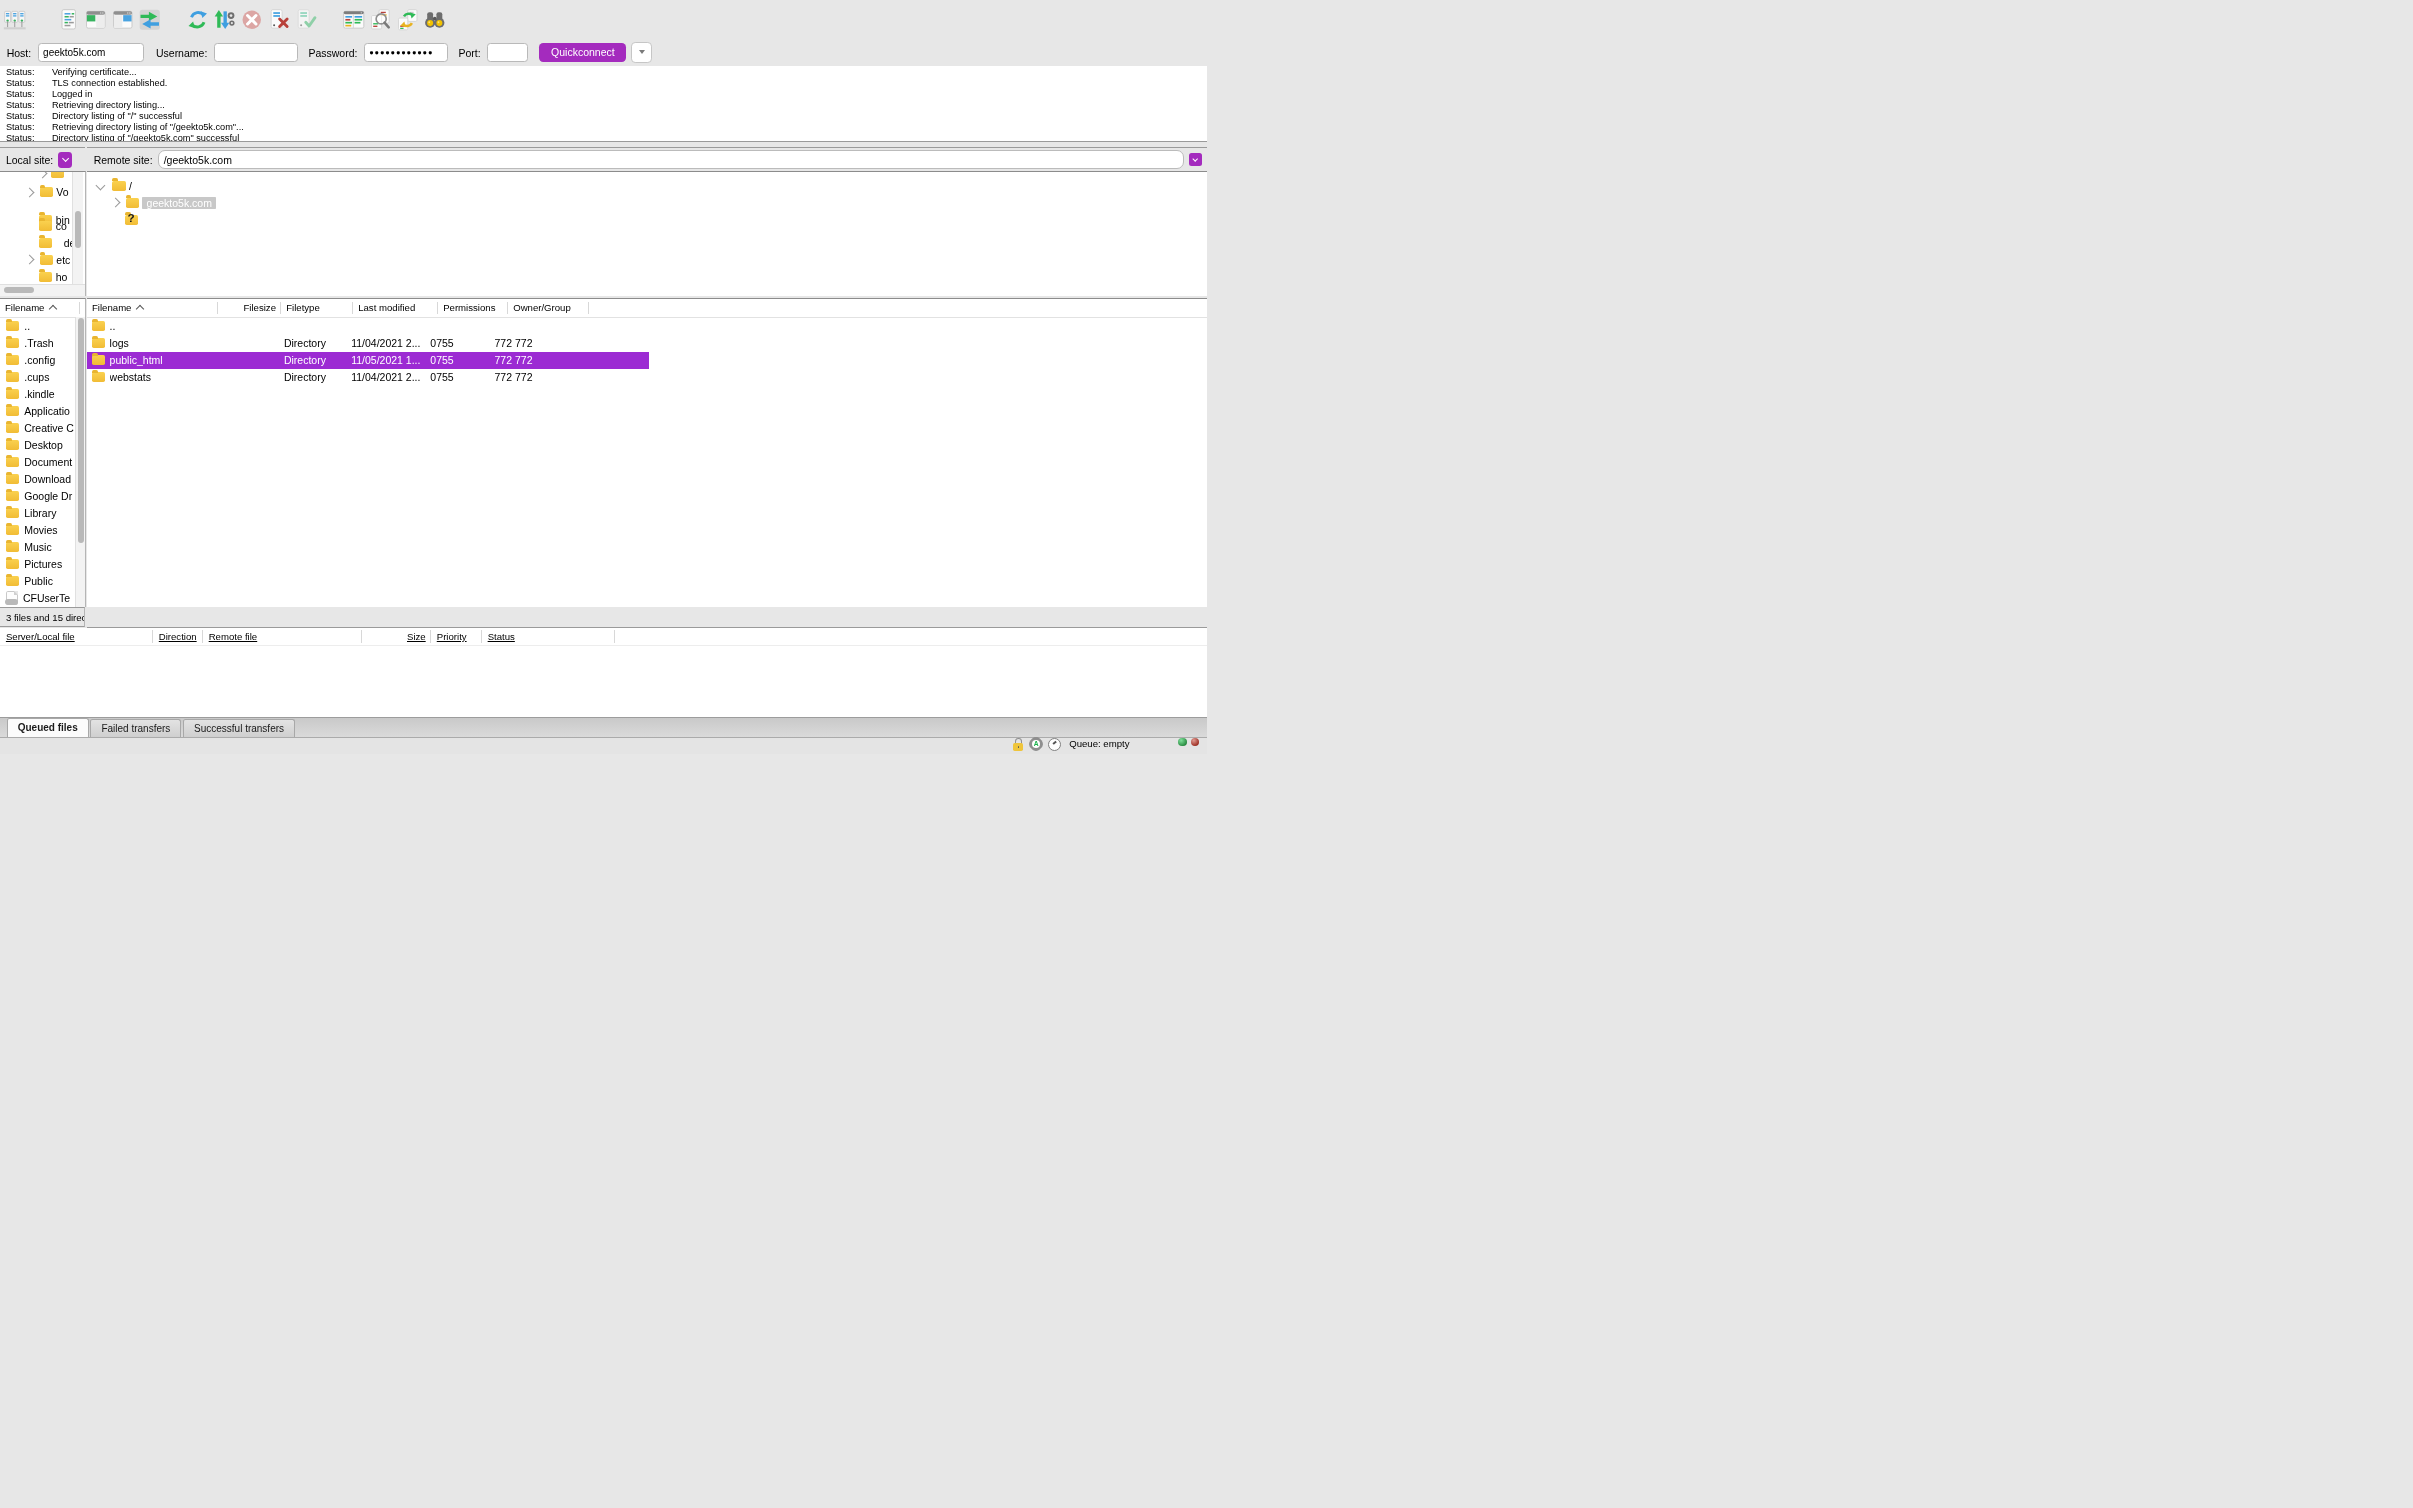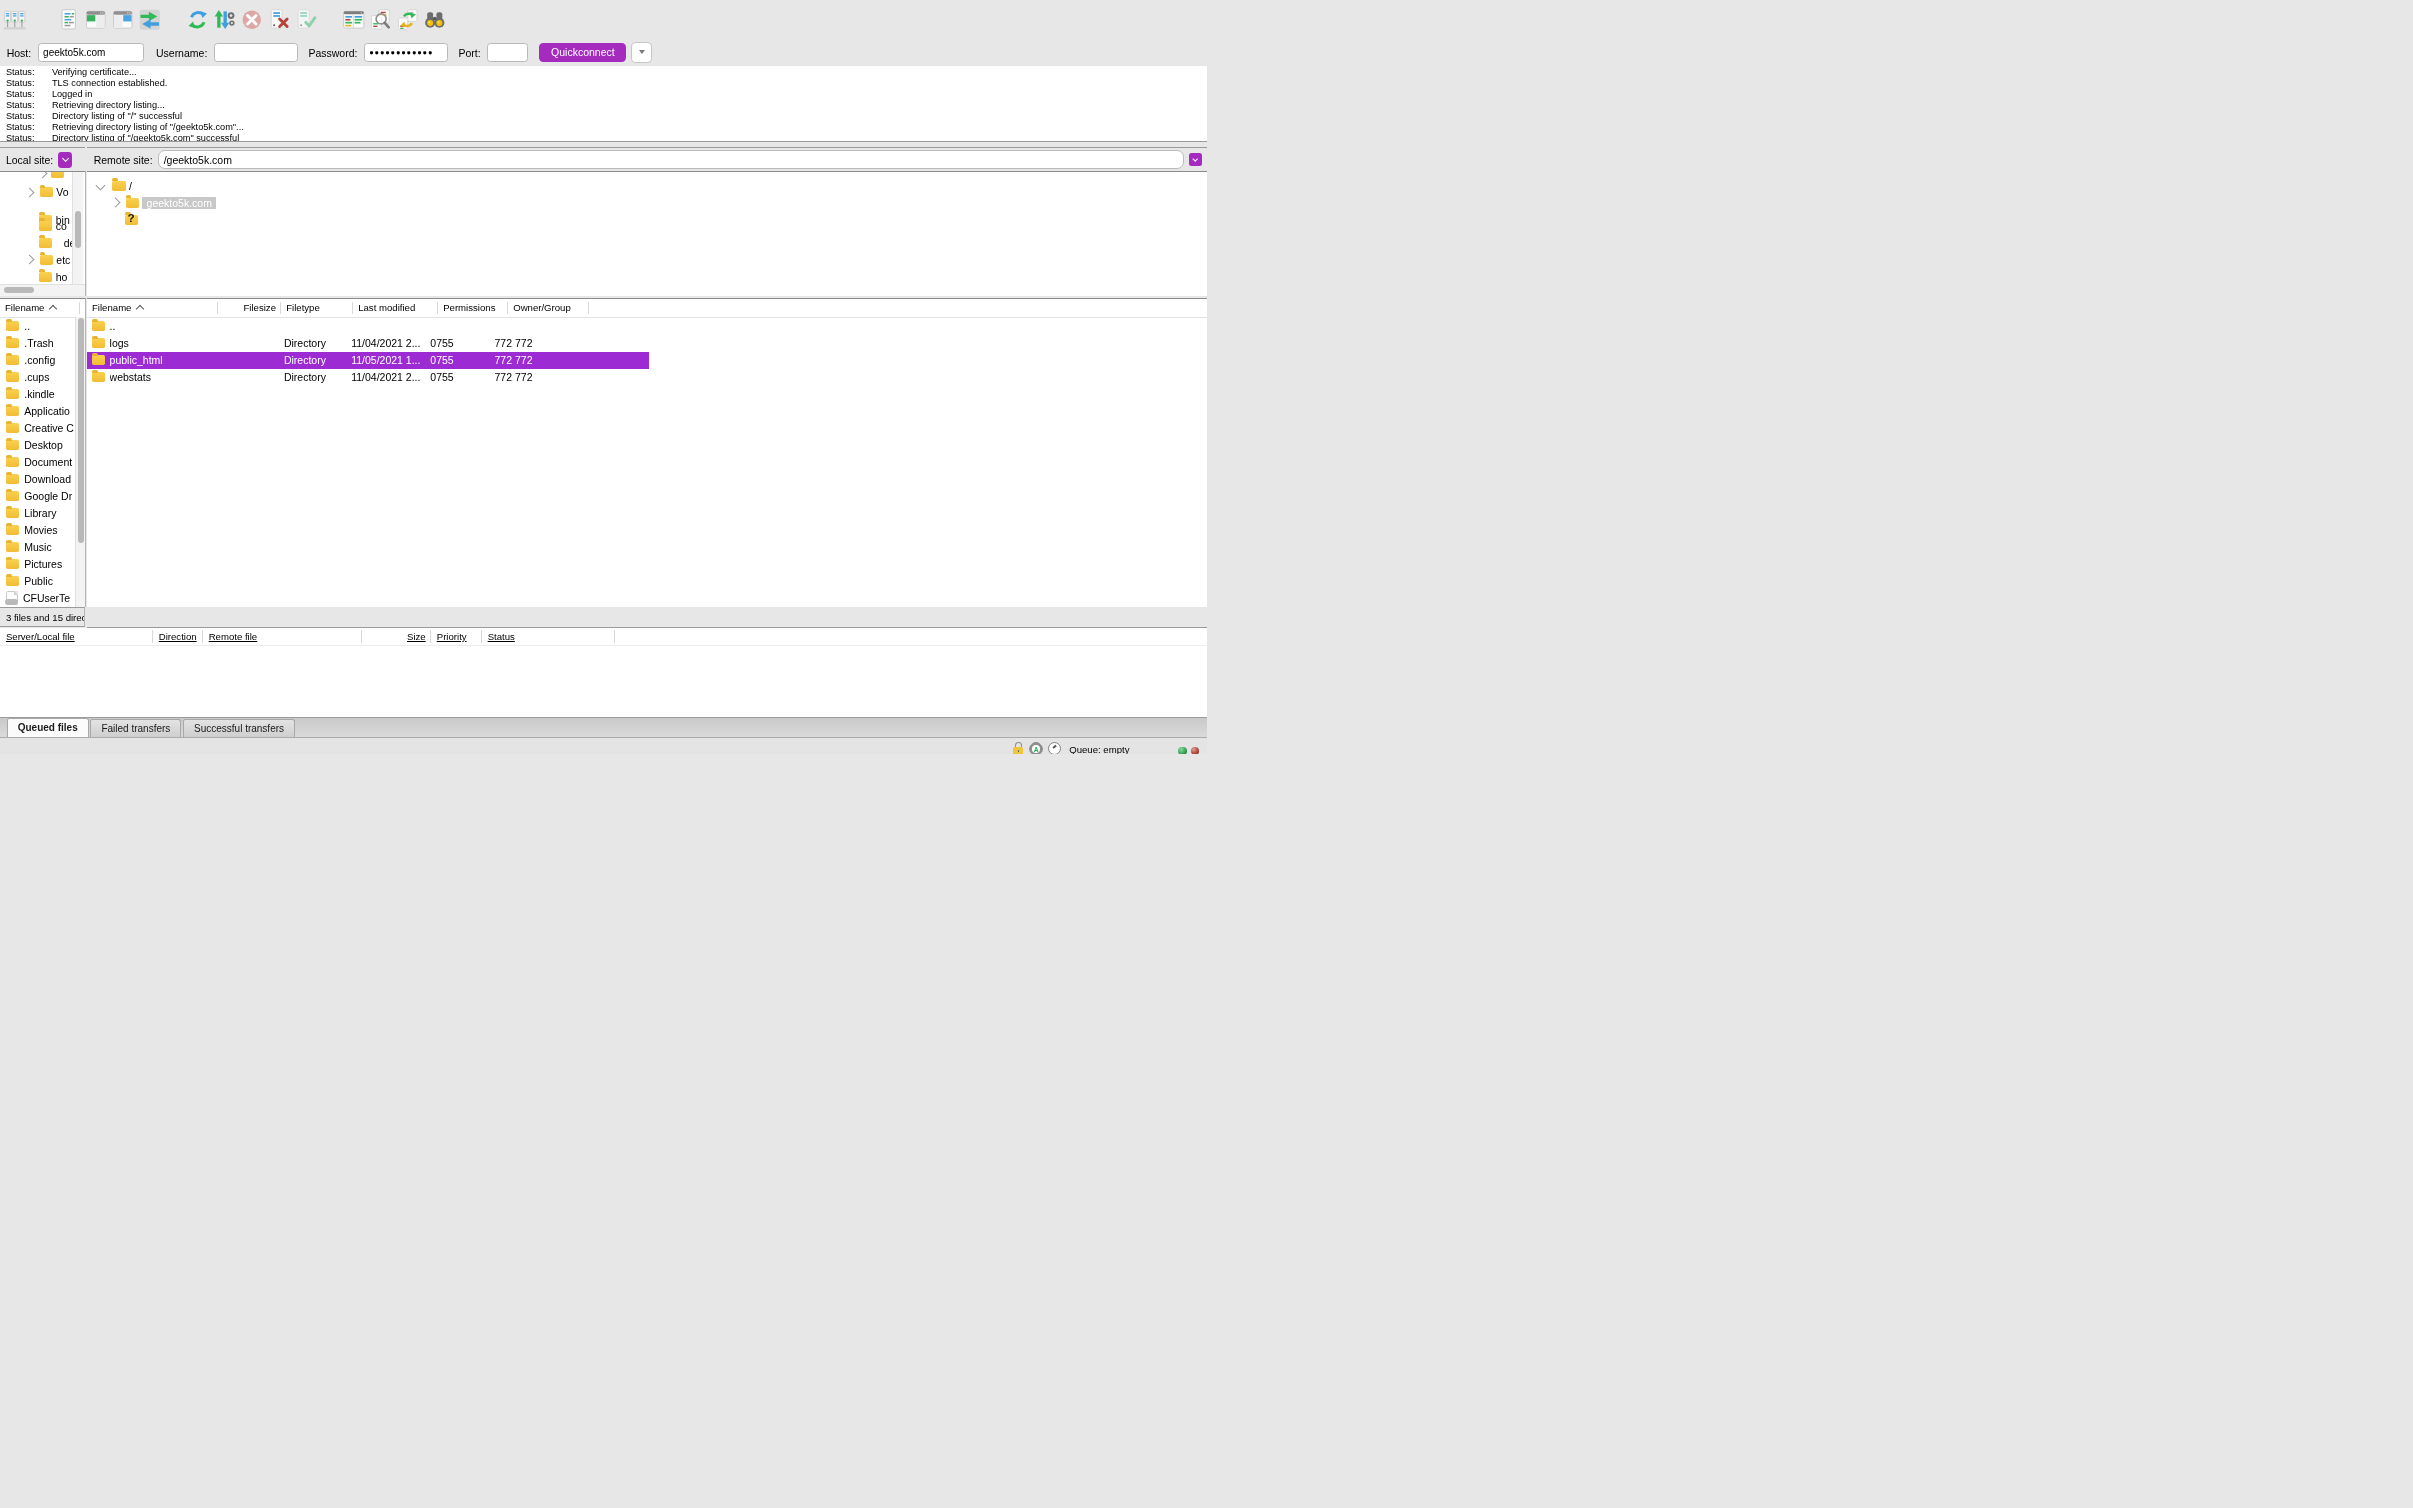--- a/index.html
+++ b/index.html
@@ -99,21 +99,21 @@
   .qcell.ra{justify-content:flex-end;padding-right:4.2px;padding-left:0;}
   .q1{width:146px}.q2{width:43px}.q3{width:152px}.q4{width:64px}.q5{width:44px}.q6{width:126px}
   
   .tabs{position:absolute;left:0;top:717px;width:1207px;height:20px;background:linear-gradient(#c9c9c9,#dadada);
         border-top:0.8px solid #9c9c9c;display:flex;align-items:flex-end;padding-left:6.7px;box-sizing:border-box;}
   .tab{height:17px;padding:0 10px;display:flex;align-items:center;font-size:10px;background:linear-gradient(#e3e3e3,#cfcfcf);
        border:0.8px solid #a8a8a8;border-bottom:none;border-radius:2.5px 2.5px 0 0;margin-right:1.7px;color:#1a1a1a;}
   .tab.active{background:#fbfbfb;font-weight:bold;height:18.4px;}
   
   .statusbar{position:absolute;left:0;top:737px;width:1207px;height:17px;background:#e4e4e4;border-top:0.8px solid #ababab;
-             display:flex;align-items:flex-end;font-size:9.6px;}
+             display:flex;align-items:flex-start;font-size:9.6px;}
   .sb-spacer{flex:1}
   .lock{position:relative;width:11.7px;height:12.6px;flex:none;margin-right:5.9px;}
   .lock::before{content:"";position:absolute;left:2.5px;top:0;width:5px;height:5.9px;border:1.7px solid #8f8f8f;
                 border-bottom:none;border-radius:3.4px 3.4px 0 0;}
   .lock::after{content:"";position:absolute;left:0.8px;top:5px;width:10px;height:7.5px;background:#efc53b;border-radius:1.7px;}
   .lock .keyhole{position:absolute;left:5px;top:7.5px;width:1.7px;height:2.5px;background:#555;border-radius:0.8px;z-index:1;}
   .gearA{position:relative;width:11.7px;height:11.7px;flex:none;margin-right:5.9px;background:#8f8f8f;border-radius:50%;
          display:flex;align-items:center;justify-content:center;
          box-shadow:0 -1.7px 0 -0.8px #8f8f8f,0 1.7px 0 -0.8px #8f8f8f,-1.7px 0 0 -0.8px #8f8f8f,1.7px 0 0 -0.8px #8f8f8f;}
   .gearA .inner{width:8.4px;height:8.4px;background:#fff;border-radius:50%;display:flex;align-items:center;justify-content:center;

